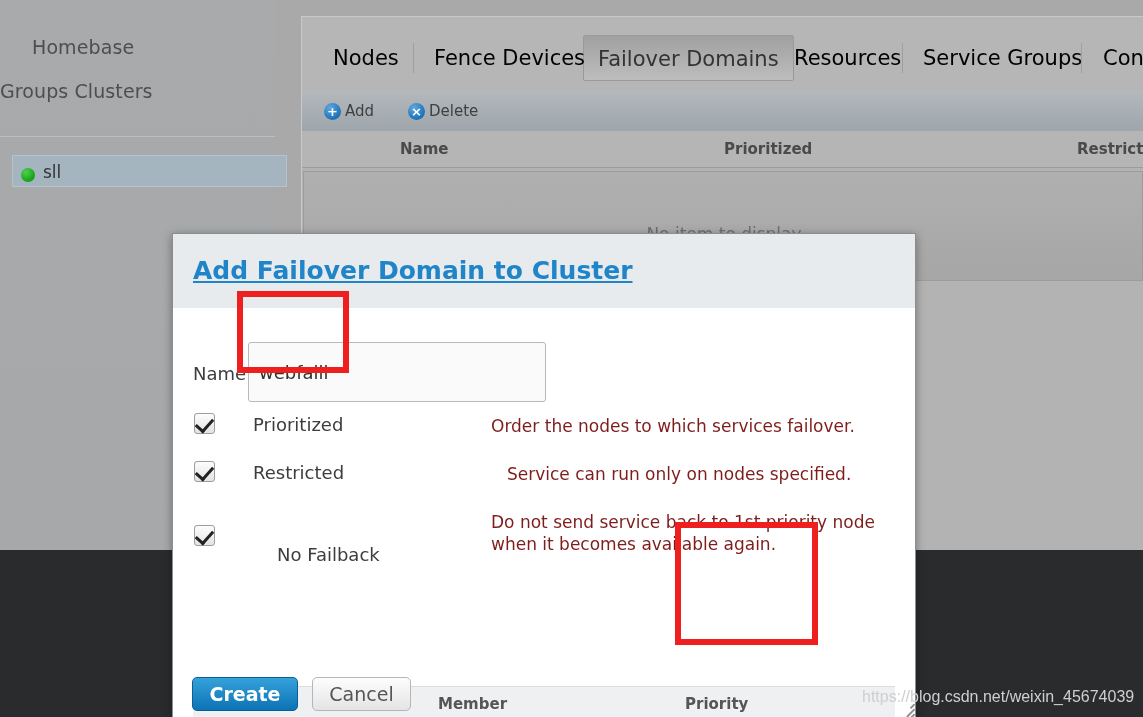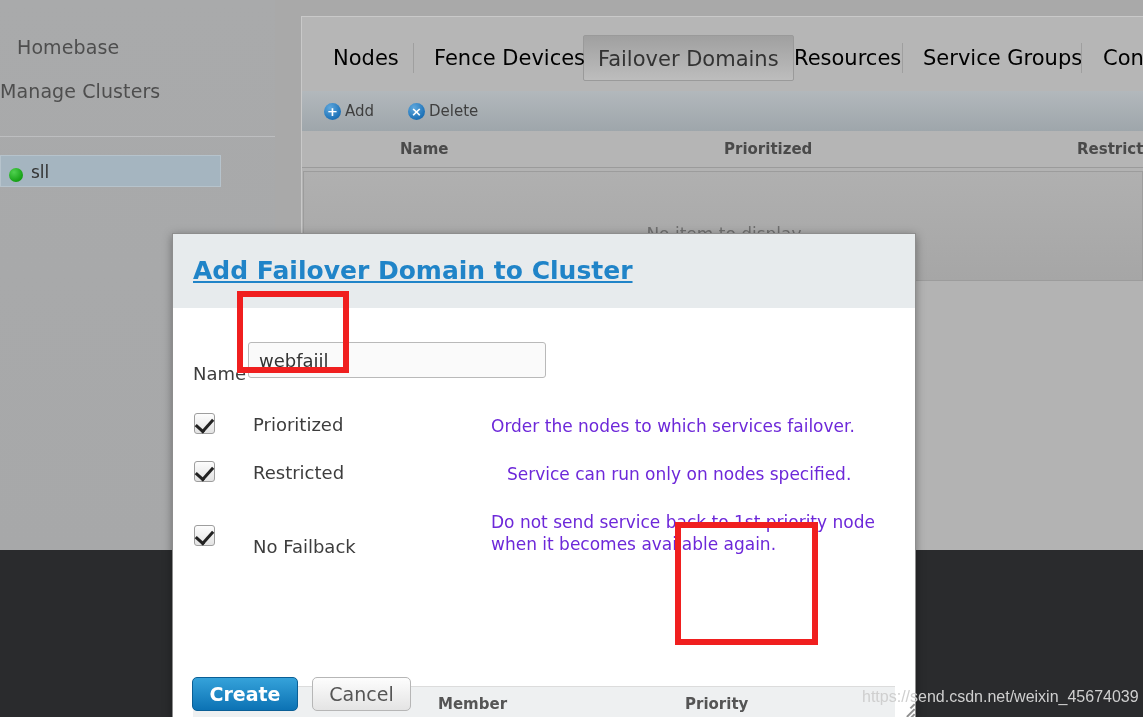--- a/index.html
+++ b/index.html
@@ -10,21 +10,21 @@
   }
   
   #app-bg{position:absolute;inset:0;background:#a9a9a9;}
   #dark-strip{position:absolute;left:0;top:550px;width:1143px;height:167px;background:#2a2b2d;}
   #sidebar{position:absolute;left:0;top:0;width:275px;height:550px;
     background:linear-gradient(180deg,#a9aaab 0%,#a7a8a9 100%);}
   .side-link{position:absolute;left:0;color:#4e4e4e;font-size:19px;letter-spacing:.1px;}
   #side-homebase{top:36px;}
   #side-manage{top:80px;}
   #side-div{position:absolute;left:0;top:136px;width:275px;height:1px;background:#bdbec0;}
-  #side-sel{position:absolute;left:0;top:155px;width:221px;height:32px;
+  #side-sel{position:absolute;left:12px;top:155px;width:275px;height:32px;
     background:#a5b5c0;border:1px solid #b6c3cc;box-sizing:border-box;}
   #side-dot{position:absolute;left:8px;top:12px;width:14px;height:14px;border-radius:50%;
     background:radial-gradient(circle at 35% 30%,#4fd14f,#16a116 70%,#0d8a0d);}
   #side-sel-label{position:absolute;left:30px;top:6px;font-size:17px;color:#333;}
 
   
   #main-panel{position:absolute;left:301px;top:16px;width:842px;height:534px;
     background:#b3b3b3;border-top:1px solid #c9c9c9;border-left:1px solid #c9c9c9;}
   #tabbar{position:absolute;left:0;top:0;width:842px;height:74px;background:#b6b6b6;}
   .tab{position:absolute;top:18px;height:46px;line-height:46px;color:#000000;font-size:21px;
@@ -51,32 +51,32 @@
 
   
   #dialog{position:absolute;left:172px;top:233px;width:744px;height:484px;
     background:#ffffff;border:1px solid #8d8d8d;box-shadow:0 2px 9px rgba(0,0,0,.35);
     box-sizing:border-box;}
   #dlg-head{position:absolute;left:0;top:0;width:742px;height:74px;background:#e7ebed;}
   #dlg-title{position:absolute;left:20px;top:22px;font-size:25px;color:#2084c8;font-weight:bold;text-decoration:underline;}
   #dlg-body{position:absolute;left:0;top:74px;width:742px;height:409px;background:#fff;}
 
   .name-label{position:absolute;left:20px;top:55px;font-size:18px;color:#3d3d3d;}
-  #name-input{position:absolute;left:75px;top:34px;width:298px;height:36px;
+  #name-input{position:absolute;left:75px;top:34px;width:298px;height:60px;
     border:1px solid #b9b9b9;border-radius:3px;background:#fafafa;
     font-family:inherit;font-size:18px;color:#333;padding:16px 10px;box-sizing:border-box;
     outline:none;}
 
   .crow{position:absolute;left:0;width:742px;}
   .cbox{position:absolute;left:21px;width:21px;height:21px;border:1px solid #9e9e9e;
     border-radius:3px;background:linear-gradient(180deg,#fdfdfd,#e3e3e3);box-sizing:border-box;}
   .cbox:after{content:"";position:absolute;left:4px;top:1px;width:8px;height:14px;
     border:solid #222;border-width:0 3px 3px 0;transform:rotate(42deg);}
   .clabel{position:absolute;left:80px;font-size:18px;color:#3d3d3d;}
-  .cdesc{position:absolute;left:318px;font-size:17px;color:#6d28d9;line-height:22px;}
+  .cdesc{position:absolute;left:318px;font-size:17px;color:#7f1d1d;line-height:22px;}
 
   
   #mtable{position:absolute;left:20px;top:378px;width:702px;}
   #mhead{position:absolute;left:0;top:0;width:702px;height:34px;background:#eef0f1;
     border-top:1px solid #dcdcdc;border-bottom:1px solid #dcdcdc;}
   #mh-member{position:absolute;left:245px;top:8px;font-size:15px;font-weight:bold;color:#555;}
   #mh-priority{position:absolute;left:492px;top:8px;font-size:15px;font-weight:bold;color:#555;}
 
   
   #btn-create{position:absolute;left:192px;top:677px;width:106px;height:34px;
@@ -98,22 +98,22 @@
 
   #watermark{position:absolute;left:862px;top:688px;font-size:16px;color:#cfcfcf;
     font-family:"Liberation Sans",sans-serif;white-space:nowrap;}
 </style>
 </head>
 <body>
 
 <div id="app-bg">
 
   <div id="sidebar">
-    <div class="side-link" id="side-homebase" style="left:17px;">Homebase</div>
-    <div class="side-link" id="side-manage" style="left:0;">Manage Clusters</div>
+    <div class="side-link" id="side-homebase" style="left:1px;padding-left:31px;">Homebase</div>
+    <div class="side-link" id="side-manage" style="left:0;">Groups Clusters</div>
     <div id="side-div"></div>
     <div id="side-sel">
       <span id="side-dot"></span>
       <span id="side-sel-label">sll</span>
     </div>
   </div>
 
   <div id="main-panel">
 
     <div id="tabbar">
@@ -171,21 +171,21 @@
     </div>
 
     <div class="crow" style="top:153px;">
       <span class="cbox"></span>
       <span class="clabel" style="top:1px;">Restricted</span>
       <span class="cdesc" style="top:2px;margin-left:16px;">Service can run only on nodes specified.</span>
     </div>
 
     <div class="crow" style="top:203px;">
       <span class="cbox" style="top:14px;"></span>
-      <span class="clabel" style="top:25px;">No Failback</span>
+      <span class="clabel" style="top:33px;margin-left:24px;">No Failback</span>
       <span class="cdesc" style="top:0px;width:400px;">Do not send service back to 1st priority node when it becomes available again.</span>
     </div>
 
     <div id="mtable">
       <div id="mhead">
         <span id="mh-member">Member</span>
         <span id="mh-priority">Priority</span>
       </div>
 
     </div>
@@ -197,13 +197,13 @@
 
 <div id="resize-handle">
   <i style="bottom:3px;width:16px;"></i>
   <i style="bottom:8px;width:11px;"></i>
   <i style="bottom:13px;width:6px;"></i>
 </div>
 
 <div class="redbox" id="red-name"></div>
 <div class="redbox" id="red-prio"></div>
 
-<div id="watermark">https://send.csdn.net/weixin_45674039</div>
+<div id="watermark">https://blog.csdn.net/weixin_45674039</div>
 
 </body></html>

